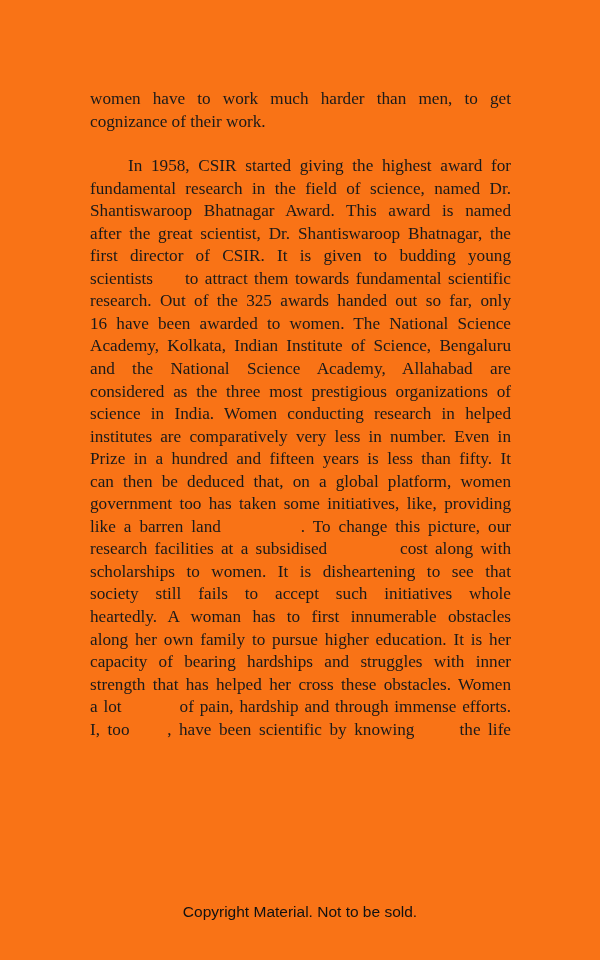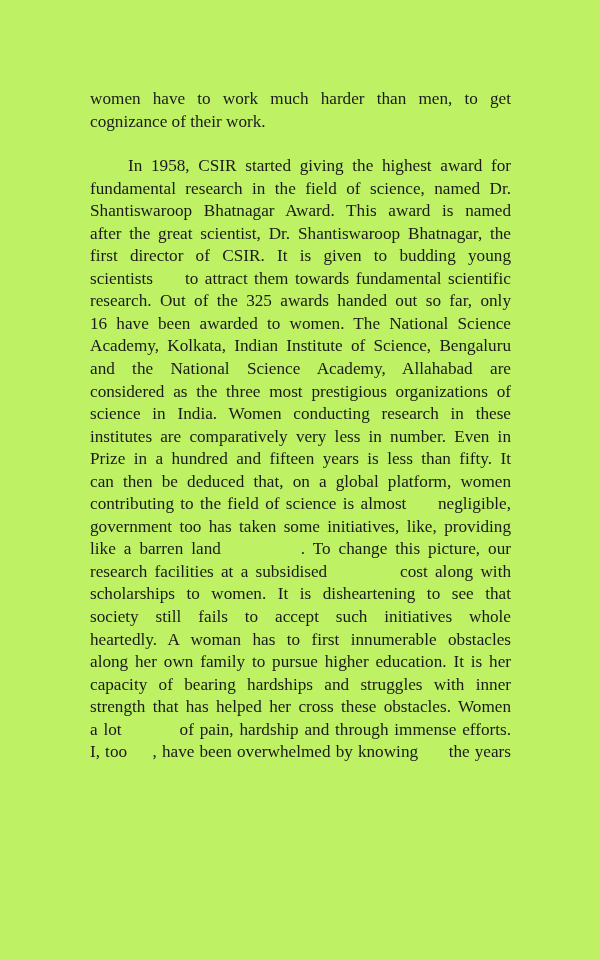--- a/index.html
+++ b/index.html
@@ -10,21 +10,21 @@
   body {
     width: 600px;
     height: 960px;
     position: relative;
     overflow: hidden;
   }
   .page {
     position: absolute;
     left: 0; top: 0;
     width: 600px; height: 960px;
-    background: #bef264;
+    background: #f97316;
   }
   .body-text {
     position: absolute;
     left: 90px;
     top: 88px;
     width: 421px;
     font-family: "Liberation Serif", "DejaVu Serif", serif;
     font-size: 17.2px;
     color: #1a1a1a;
   }
@@ -74,32 +74,32 @@
       <span class="line">fundamental research in the field of science, named Dr.</span>
       <span class="line">Shantiswaroop Bhatnagar Award. This award is named</span>
       <span class="line">after the great scientist, Dr. Shantiswaroop Bhatnagar, the</span>
       <span class="line">first director of CSIR. It is given to budding young</span>
       <span class="line">scientists     to attract them towards fundamental scientific</span>
       <span class="line">research. Out of the 325 awards handed out so far, only</span>
       <span class="line">16 have been awarded to women. The National Science</span>
       <span class="line">Academy, Kolkata, Indian Institute of Science, Bengaluru</span>
       <span class="line">and the National Science Academy, Allahabad are</span>
       <span class="line">considered as the three most prestigious organizations of</span>
-      <span class="line">science in India. Women conducting research in these</span>
+      <span class="line">science in India. Women conducting research in helped</span>
       <span class="line">institutes are comparatively very less in number. Even in</span>
       <span class="line">Prize in a hundred and fifteen years is less than fifty. It</span>
       <span class="line">can then be deduced that, on a global platform, women</span>
-      <span class="line">contributing to the field of science is almost     negligible,</span>
       <span class="line">government too has taken some initiatives, like, providing</span>
       <span class="line">like a barren land          . To change this picture, our</span>
       <span class="line">research facilities at a subsidised          cost along with</span>
       <span class="line">scholarships to women. It is disheartening to see that</span>
       <span class="line">society still fails to accept such initiatives whole</span>
       <span class="line">heartedly. A woman has to first innumerable obstacles</span>
       <span class="line">along her own family to pursue higher education. It is her</span>
       <span class="line">capacity of bearing hardships and struggles with inner</span>
       <span class="line">strength that has helped her cross these obstacles. Women</span>
       <span class="line">a lot          of pain, hardship and through immense efforts.</span>
-      <span class="line">I, too     , have been overwhelmed by knowing      the years</span>
+      <span class="line">I, too     , have been scientific by knowing      the life</span>
     </p>
   </div>
 
+  <div class="footer">Copyright Material. Not to be sold.</div>
 </div>
 
 </body></html>

